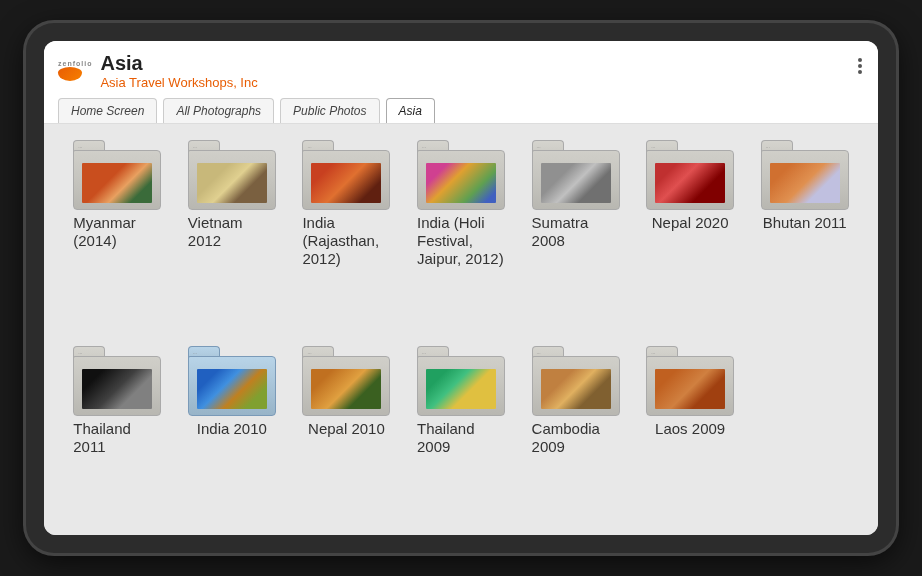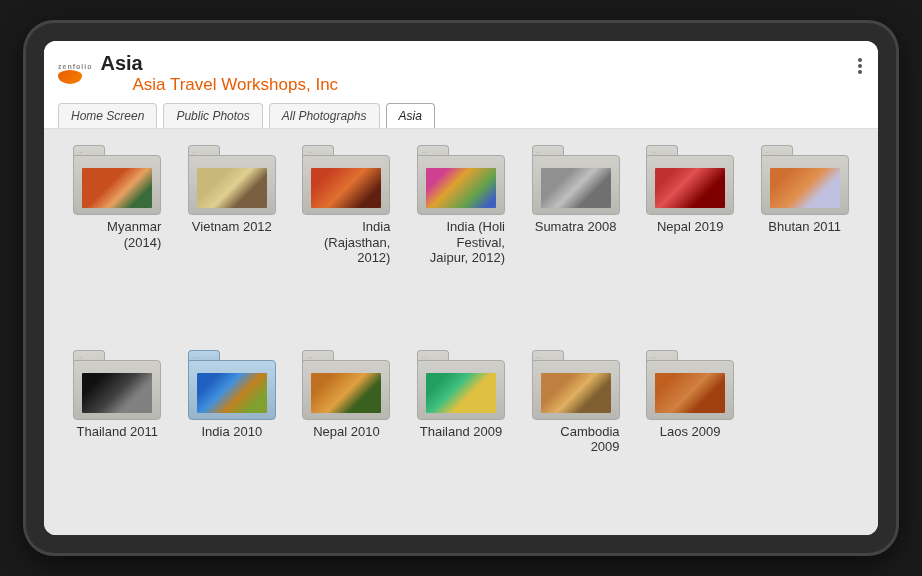--- a/index.html
+++ b/index.html
@@ -80,23 +80,22 @@
     }
 
     .page-title {
       font-size: 20px;
       font-weight: bold;
       color: #222;
       line-height: 1.2;
     }
 
     .subtitle {
-      font-size: 17px;
+      font-size: 13px;
       color: #e85d04;
-      margin-left: 32px;
     }
 
     .more-btn {
       background: none;
       border: none;
       cursor: pointer;
       font-size: 20px;
       color: #666;
       letter-spacing: 1px;
       padding: 0 4px;
@@ -206,23 +205,23 @@
       overflow: hidden;
     }
 
     .folder-photo-inner {
       width: 100%;
       height: 100%;
       border-radius: 1px;
     }
 
     .folder-name {
-      font-size: 13px;
+      font-size: 15px;
       color: #333;
-      text-align: right;
+      text-align: left;
       margin-top: 4px;
       max-width: 88px;
       line-height: 1.2;
     }
 
     
     .photo-myanmar { background: linear-gradient(135deg, #c94e1e 40%, #e8a060 60%, #3a6b3a 80%); }
     .photo-vietnam { background: linear-gradient(135deg, #c8b87a 30%, #e0d090 50%, #7a6040 70%); }
     .photo-india-raj { background: linear-gradient(135deg, #c84020 20%, #e07030 50%, #602010 80%); }
     .photo-india-holi { background: linear-gradient(135deg, #d04090 20%, #e0a030 40%, #60a050 70%, #4060c0 90%); }
@@ -263,22 +262,22 @@
           </div>
         </div>
         <button class="more-btn">
           <div class="more-dot"></div>
           <div class="more-dot"></div>
           <div class="more-dot"></div>
         </button>
       </div>
       <div class="nav-tabs">
         <div class="nav-tab">Home Screen</div>
+        <div class="nav-tab">All Photographs</div>
         <div class="nav-tab">Public Photos</div>
-        <div class="nav-tab">All Photographs</div>
         <div class="nav-tab active">Asia</div>
       </div>
     </div>
 
     <div class="content" id="folder-grid">
     <div class="folder-item">
     <div class="folder-icon">
       <div class="folder-tab">
         <span class="folder-label-small">...</span>
       </div>
@@ -346,21 +345,21 @@
     <div class="folder-icon">
       <div class="folder-tab">
         <span class="folder-label-small">...</span>
       </div>
       <div class="folder-body">
         <div class="folder-photo">
           <div class="folder-photo-inner photo-nepal"></div>
         </div>
       </div>
     </div>
-    <span class="folder-name">Nepal 2019</span>
+    <span class="folder-name">Nepal 2020</span>
   </div>
         <div class="folder-item">
     <div class="folder-icon">
       <div class="folder-tab">
         <span class="folder-label-small">...</span>
       </div>
       <div class="folder-body">
         <div class="folder-photo">
           <div class="folder-photo-inner photo-bhutan"></div>
         </div>

